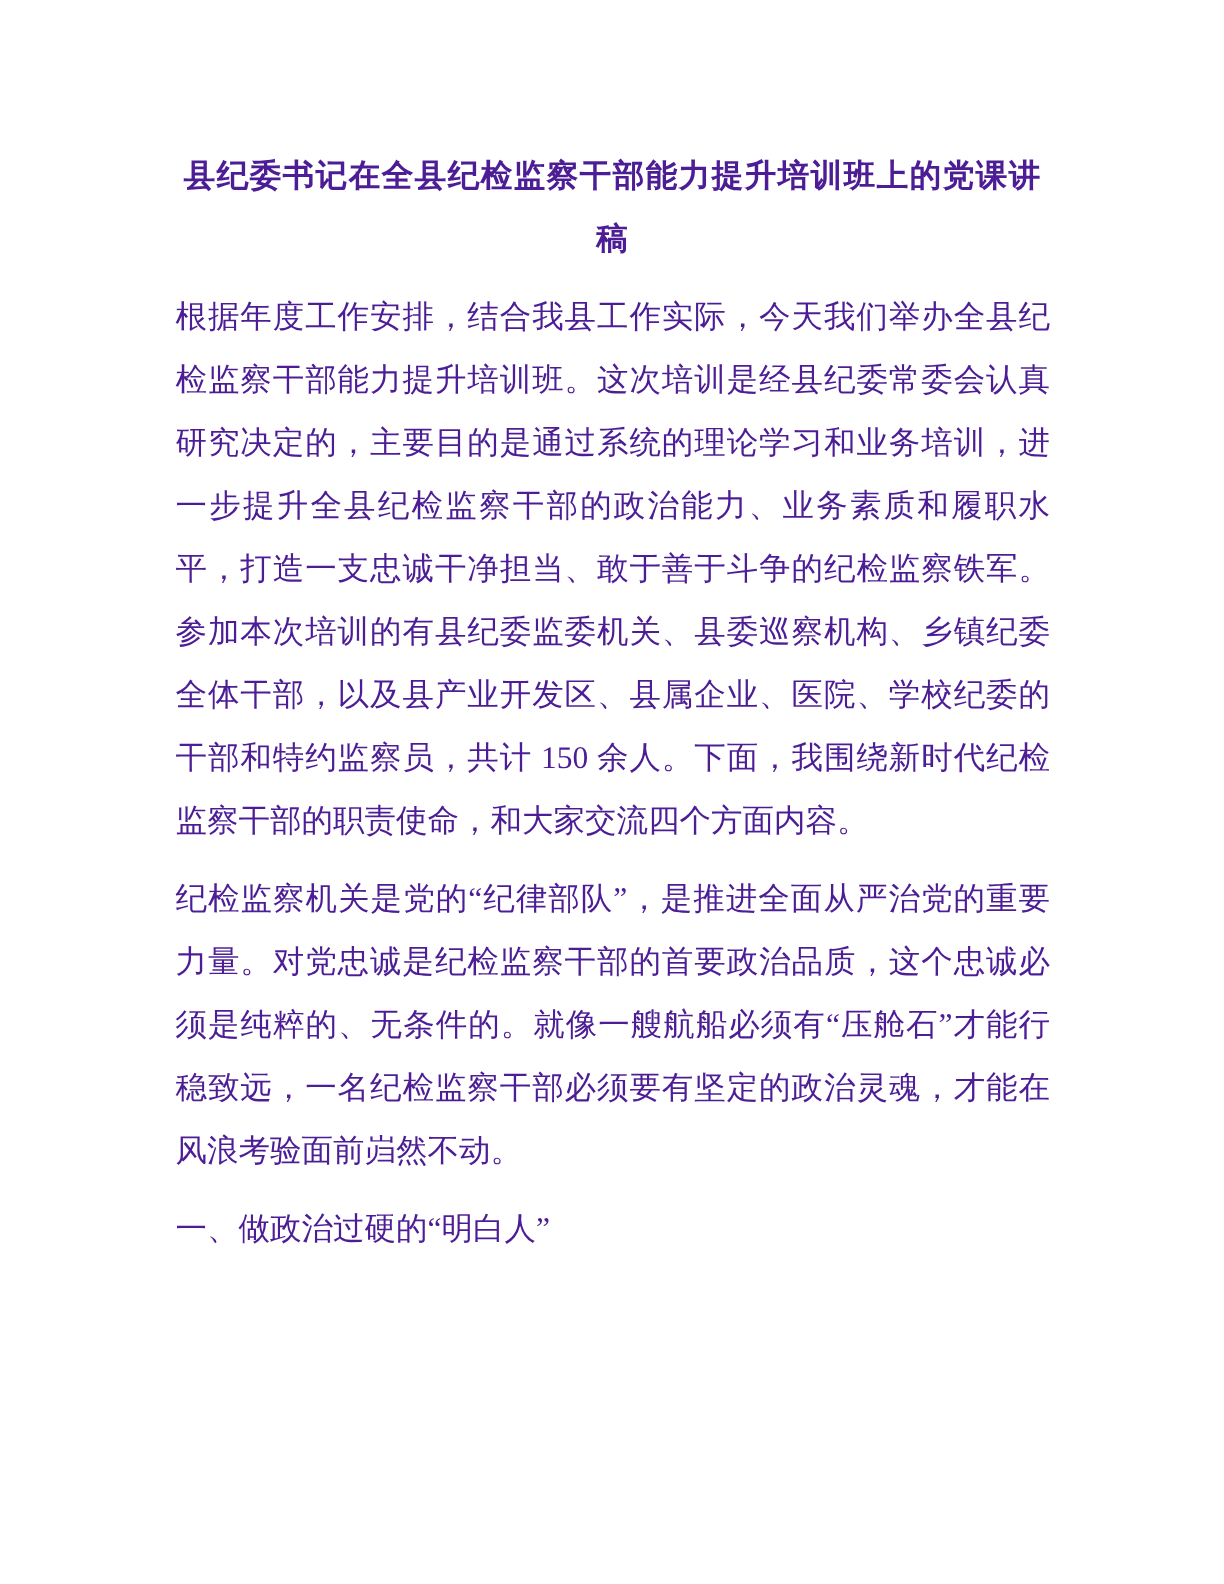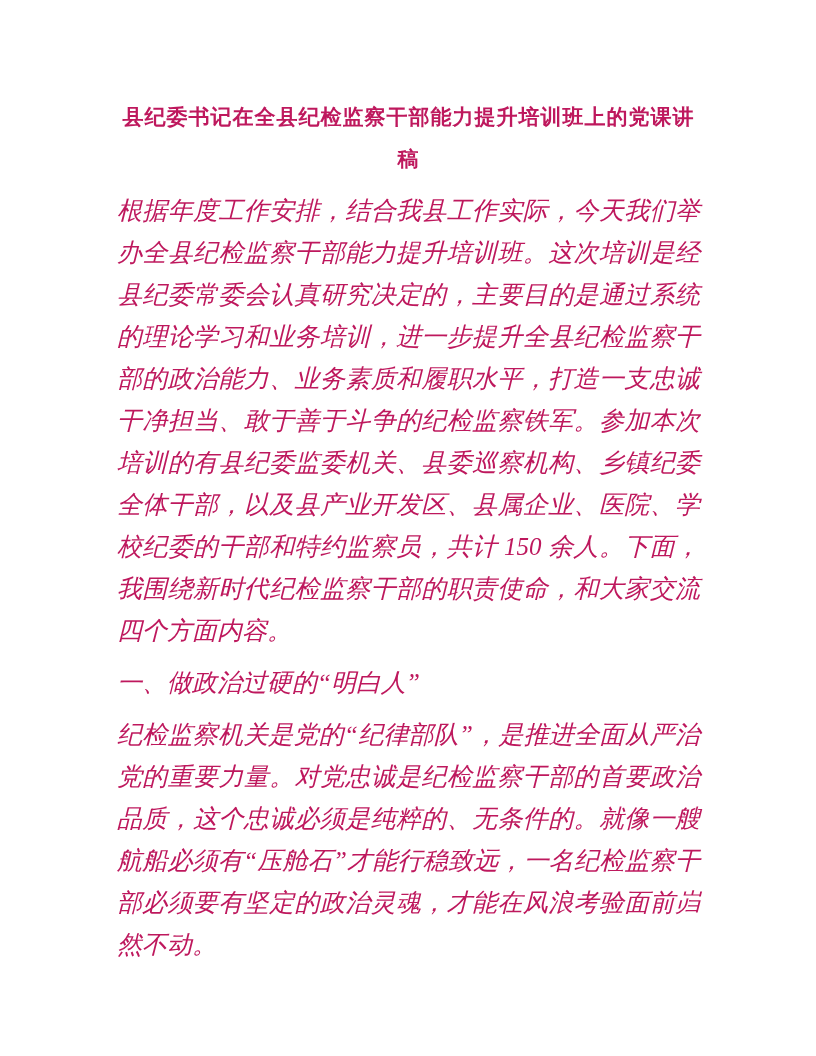--- a/index.html
+++ b/index.html
@@ -9,53 +9,52 @@
   }
   .page {
     position: relative;
     width: 816px;
     height: 1056px;
     box-sizing: border-box;
     background: #ffffff;
     padding: 96px 116px 0 117px;
     overflow: hidden;
     font-family: "Liberation Serif", "DejaVu Serif", serif;
-    color: #be185d;
+    color: #4c1d95;
   }
   .doc-title {
     font-size: 21px;
     font-weight: bold;
     line-height: 42px;
     letter-spacing: 1px;
     text-align: center;
     margin: 0 0 10px 0;
   }
   .salutation {
     font-size: 21px;
     line-height: 42px;
     margin: 0 0 10px 0;
     text-align: left;
   }
   .body-para {
-    font-size: 25px;
+    font-size: 21px;
     line-height: 42px;
     margin: 0 0 10px 0;
     text-align: justify;
     text-justify: inter-ideograph;
-    font-style: italic;
   }
   .section-heading {
     text-align: left;
   }
 </style>
 </head>
 <body>
 
 <div class="page">
   <h1 class="doc-title">县纪委书记在全县纪检监察干部能力提升培训班上的党课讲稿</h1>
 
 
   <p class="body-para">根据年度工作安排，结合我县工作实际，今天我们举办全县纪检监察干部能力提升培训班。这次培训是经县纪委常委会认真研究决定的，主要目的是通过系统的理论学习和业务培训，进一步提升全县纪检监察干部的政治能力、业务素质和履职水平，打造一支忠诚干净担当、敢于善于斗争的纪检监察铁军。参加本次培训的有县纪委监委机关、县委巡察机构、乡镇纪委全体干部，以及县产业开发区、县属企业、医院、学校纪委的干部和特约监察员，共计 150 余人。下面，我围绕新时代纪检监察干部的职责使命，和大家交流四个方面内容。</p>
 
+  <p class="body-para">纪检监察机关是党的“纪律部队”，是推进全面从严治党的重要力量。对党忠诚是纪检监察干部的首要政治品质，这个忠诚必须是纯粹的、无条件的。就像一艘航船必须有“压舱石”才能行稳致远，一名纪检监察干部必须要有坚定的政治灵魂，才能在风浪考验面前岿然不动。</p>
+
   <p class="body-para section-heading">一、做政治过硬的“明白人”</p>
-
-  <p class="body-para">纪检监察机关是党的“纪律部队”，是推进全面从严治党的重要力量。对党忠诚是纪检监察干部的首要政治品质，这个忠诚必须是纯粹的、无条件的。就像一艘航船必须有“压舱石”才能行稳致远，一名纪检监察干部必须要有坚定的政治灵魂，才能在风浪考验面前岿然不动。</p>
 </div>
 
 </body></html>

